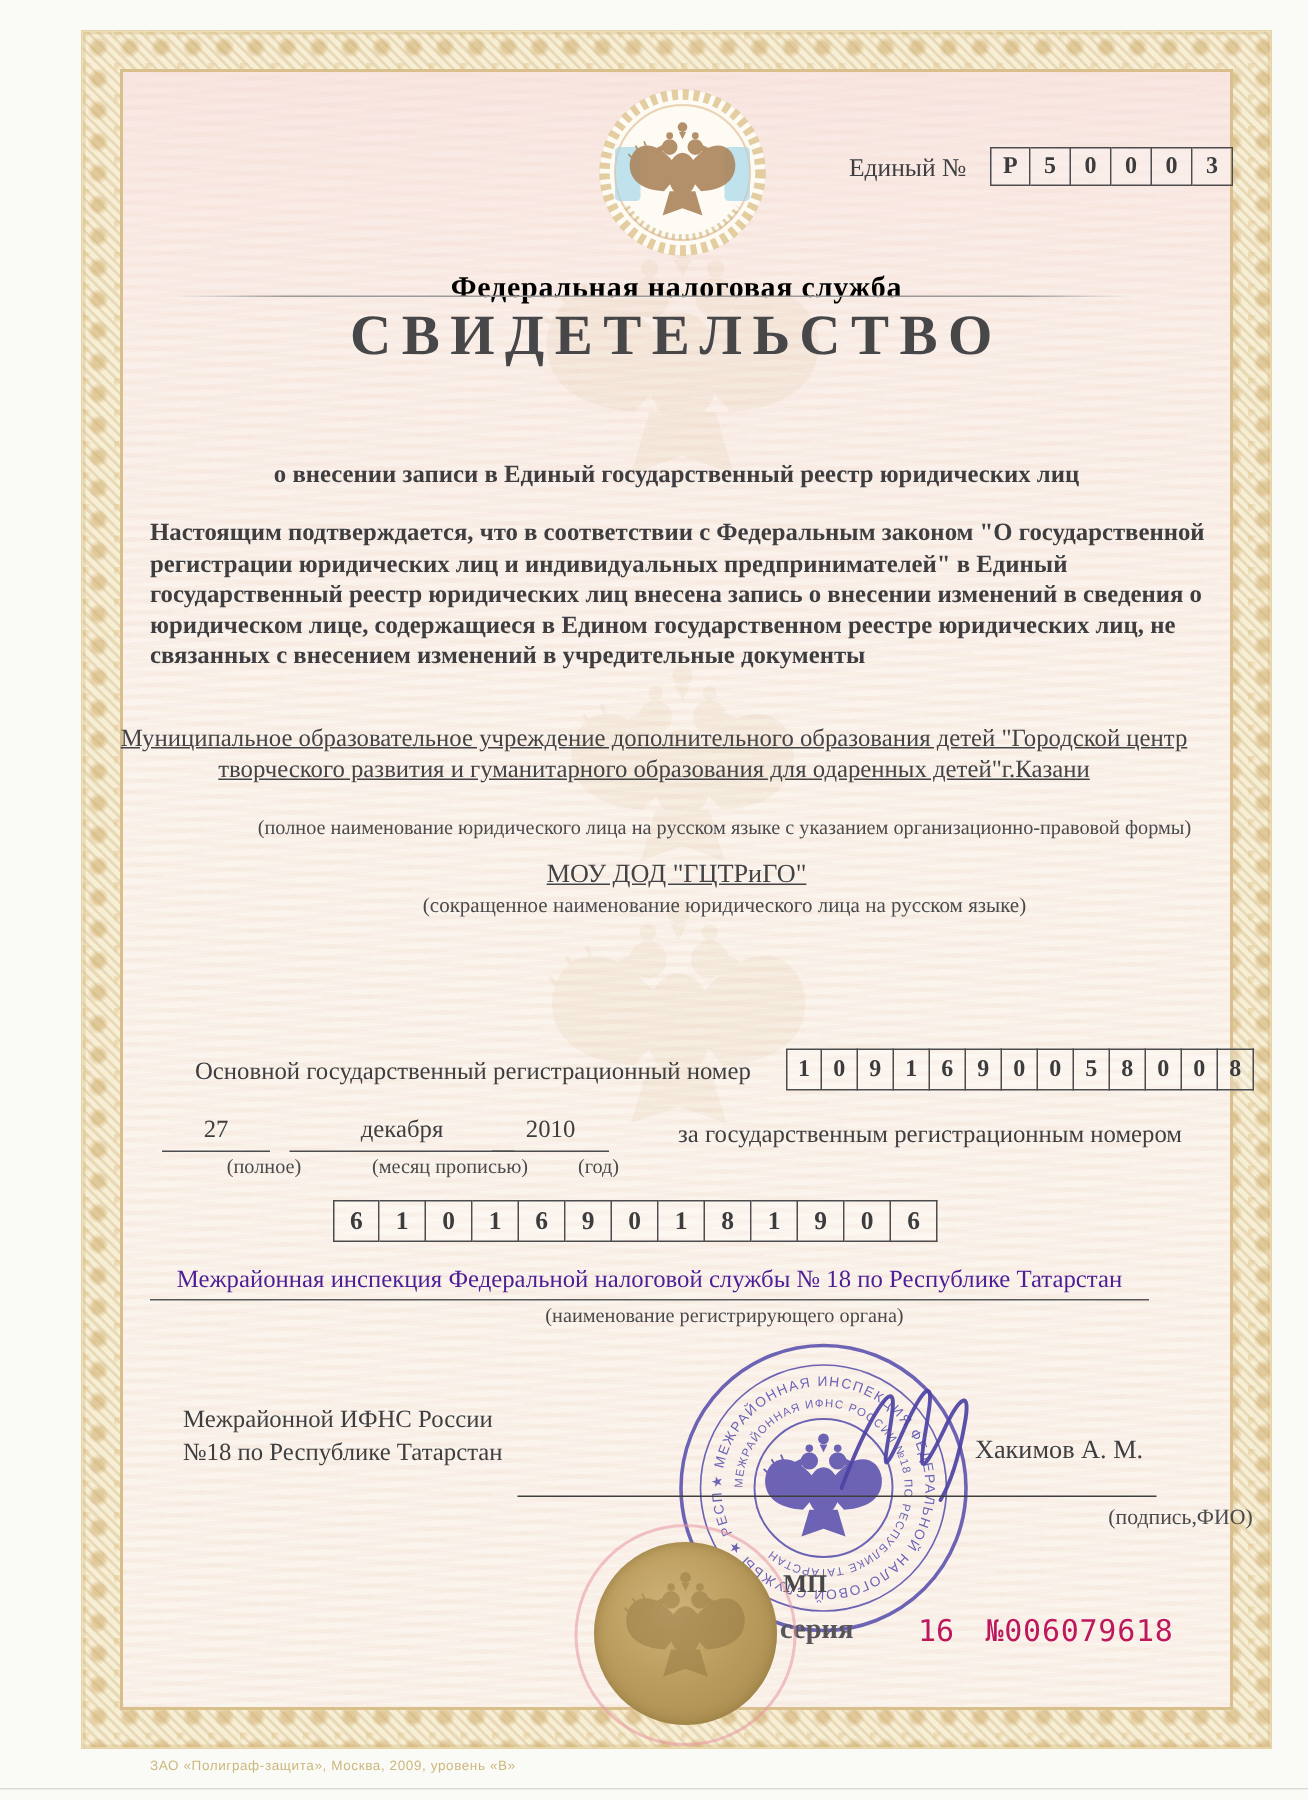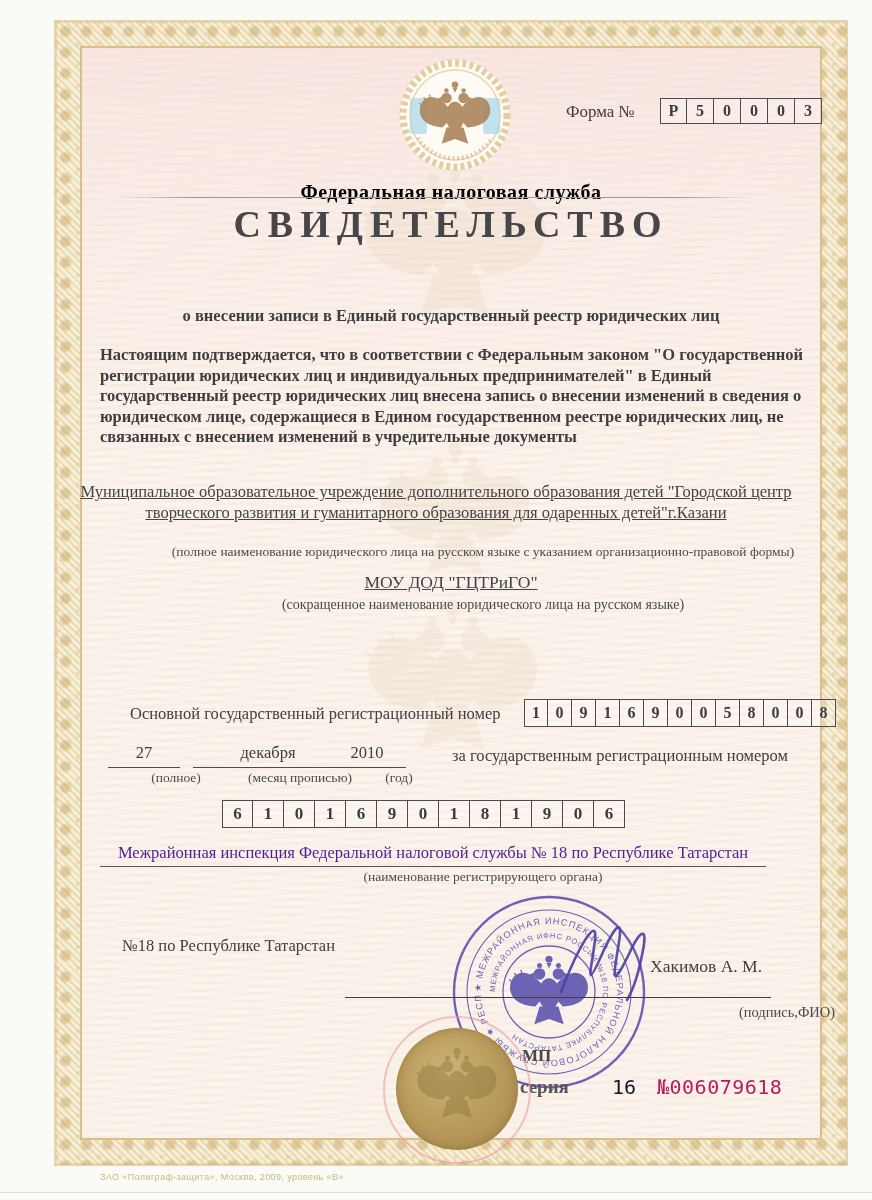--- a/index.html
+++ b/index.html
@@ -74,21 +74,21 @@
   .authority{left:100px;top:843px;width:666px;text-align:center;font-size:16.5px;
     border-bottom:1.2px solid #565658;padding-bottom:3px;color:#4c1d95;}
   .authority-cap{top:869px;}
 
   .official{left:122px;top:935px;font-size:16.5px;line-height:21.5px;text-align:left;}
   .sig-line{left:345px;top:997px;width:426px;height:1.4px;background:#3f3f3f;}
   .signee{left:650px;top:956px;width:210px;text-align:left;font-size:17.5px;}
   .sig-cap{left:650px;top:1004px;width:210px;text-align:center;font-size:14.5px;}
   .mp{left:522px;top:1046px;font-size:17px;font-weight:bold;color:#47474a;}
   .series-label{left:520px;top:1076px;font-size:19px;font-weight:bold;color:#55555a;}
-  .series-value{left:612px;top:1075px;font-family:"DejaVu Sans Mono",monospace;font-size:20px;color:#0f172a;}
+  .series-value{left:612px;top:1075px;font-family:"DejaVu Sans Mono",monospace;font-size:20px;color:#be185d;}
   .cert-number{left:657px;top:1075px;font-family:"DejaVu Sans Mono",monospace;font-size:20px;letter-spacing:.5px;color:#be185d;}
 
   .footer-note{left:100px;top:1172px;font-size:9px;color:#ccb87e;
     font-family:"Liberation Sans",sans-serif;letter-spacing:.4px;}
   .scan-line{left:0;top:1192px;width:872px;height:1px;background:#dddcd8;}
 
   
   .wm{color:#c9a260;opacity:.085;}
   .hologram{left:398px;top:58px;}
   .stamp{left:449px;top:892px;opacity:.88;}
@@ -143,21 +143,21 @@
   <circle cx="57" cy="57" r="45" fill="none" stroke="#e8d8ae" stroke-width="1.5" opacity=".8"></circle>
   <rect x="12" y="40" width="17" height="36" rx="3" fill="#a9d9e9" opacity=".75"></rect>
   <rect x="85" y="40" width="17" height="36" rx="3" fill="#a9d9e9" opacity=".75"></rect>
   <circle cx="57" cy="57" r="45" fill="none" stroke="#e9b9b0" stroke-width=".8" opacity=".5"></circle>
   <g transform="translate(57,60) scale(0.95)" color="#ab855c" opacity=".9">
       <use href="#eagle"></use>
     </g>
   <path d="M20,80 a44,44 0 0 0 74,0" fill="none" stroke="#cdb27c" stroke-width="4" stroke-dasharray="2 2.6" opacity=".6"></path>
 </svg>
 
-<div class="abs form-label">Форма №</div>
+<div class="abs form-label">Единый №</div>
 <div class="abs boxes form-boxes">
   <div class="cell">Р</div>
   <div class="cell">5</div>
   <div class="cell">0</div>
   <div class="cell">0</div>
   <div class="cell">0</div>
   <div class="cell">3</div>
 </div>
 
 <div class="abs center agency">Федеральная налоговая служба</div>
@@ -213,20 +213,21 @@
   <div class="cell">1</div>
   <div class="cell">9</div>
   <div class="cell">0</div>
   <div class="cell">6</div>
 </div>
 
 <div class="abs authority">Межрайонная инспекция Федеральной налоговой службы № 18 по Республике Татарстан</div>
 <div class="abs center cap authority-cap">(наименование регистрирующего органа)</div>
 
 <div class="abs official">
+  <div>Межрайонной ИФНС России</div>
   <div>№18 по Республике Татарстан</div>
 </div>
 
 <svg class="abs stamp" width="200" height="200" viewBox="0 0 200 200">
   <defs>
     <path id="tp-outer" d="M32,100 a68,68 0 1,1 136,0 a68,68 0 1,1 -136,0"></path>
     <path id="tp-inner" d="M46,100 a54,54 0 1,1 108,0 a54,54 0 1,1 -108,0"></path>
   </defs>
   <g stroke="#5a50ae" fill="none">
     <circle cx="100" cy="100" r="95" stroke-width="2.4"></circle>

